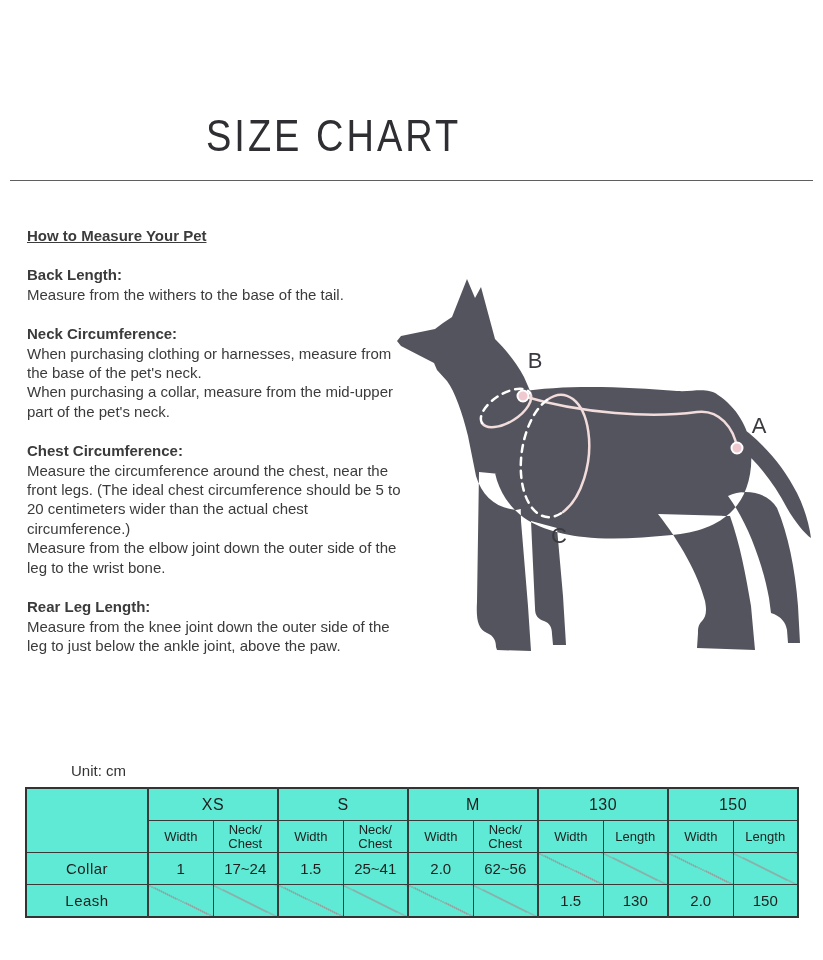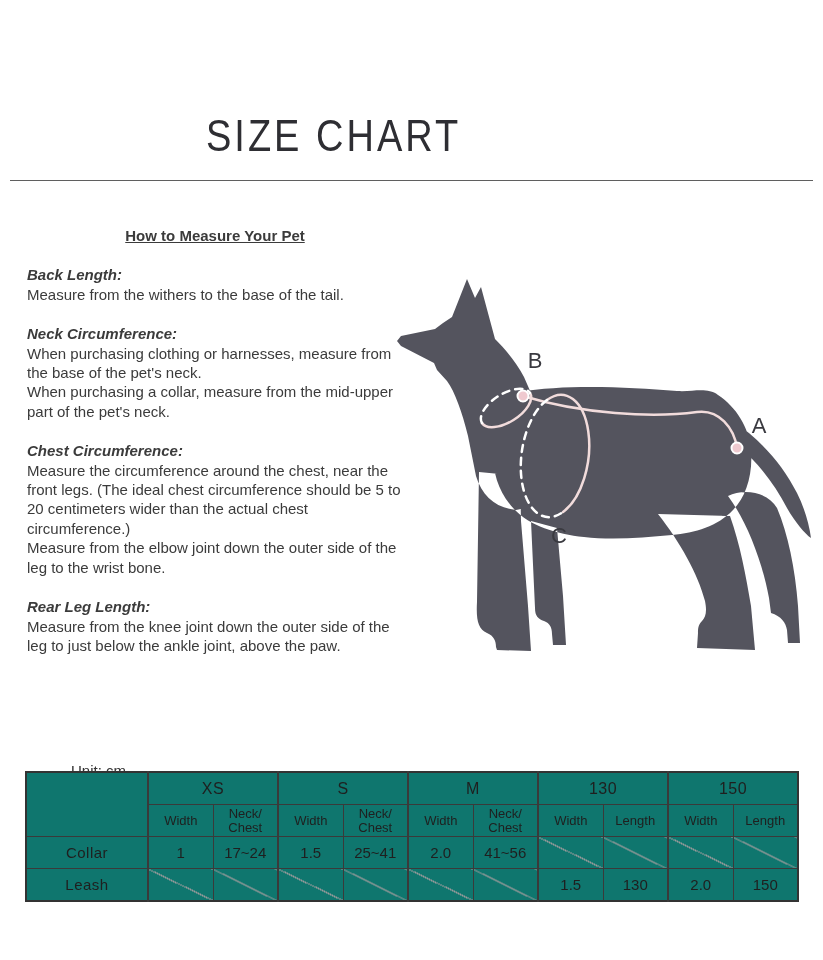--- a/index.html
+++ b/index.html
@@ -10,29 +10,29 @@
   .page-title {
     position:absolute; left:206px; top:112px;
     font-size:38px; font-weight:300; letter-spacing:3px; color:#2e2e33;
     transform:scaleY(1.16); transform-origin:left top; white-space:nowrap;
   }
   .title-divider {
     position:absolute; left:10px; top:180px; width:803px; height:0;
     border-top:1.5px solid #5f5f5f;
   }
   .measure-guide { position:absolute; left:27px; top:226px; width:376px; font-size:15px; line-height:19.4px; }
-  .guide-heading { font-weight:bold; text-decoration:underline;text-align:center; }
-  .section-title { font-weight:bold; margin-top:20px;font-style:italic; }
+  .guide-heading { font-weight:bold; text-decoration:underline; }
+  .section-title { font-weight:bold; margin-top:20px; }
   .section-body { white-space:pre-line; }
   .dog-figure { position:absolute; left:392px; top:276px; }
   .diagram-label { font-family:"Liberation Sans","DejaVu Sans",sans-serif; font-size:22px; fill:#3a3a40; }
   .unit-label { position:absolute; left:27px; top:762px; font-size:15px; color:#333;margin-left:44px; }
   table.size-table {
-    position:absolute; left:25px; top:771px; border-collapse:collapse;
-    table-layout:fixed; color:#1f1f1f; background:#0f766e;
+    position:absolute; left:25px; top:787px; border-collapse:collapse;
+    table-layout:fixed; color:#1f1f1f; background:#5eead4;
     border:2px solid #333;
   }
   .size-table th, .size-table td {
     border:1px solid #3a3a3a; border-top-width:1.5px; border-bottom-width:1.5px;
     text-align:center; vertical-align:middle; padding:0; font-weight:normal;
     overflow:hidden;
   }
   .size-table .gs { border-left-width:2px; }
   .size-table tr.group-row th { height:31px; font-size:16px; letter-spacing:0.5px; }
   .size-table tr.type-row th { height:31px; font-size:13px; line-height:14px; white-space:pre-line; }
@@ -151,21 +151,21 @@
       </tr>
     </thead>
     <tbody>
       <tr>
         <th class="rowlabel">Collar</th>
         <td class="gs">1</td>
         <td>17~24</td>
         <td class="gs">1.5</td>
         <td>25~41</td>
         <td class="gs">2.0</td>
-        <td>41~56</td>
+        <td>62~56</td>
         <td class="gs slash"></td>
         <td class="slash"></td>
         <td class="gs slash"></td>
         <td class="slash"></td>
       </tr>
       <tr>
         <th class="rowlabel">Leash</th>
         <td class="gs slash"></td>
         <td class="slash"></td>
         <td class="gs slash"></td>

